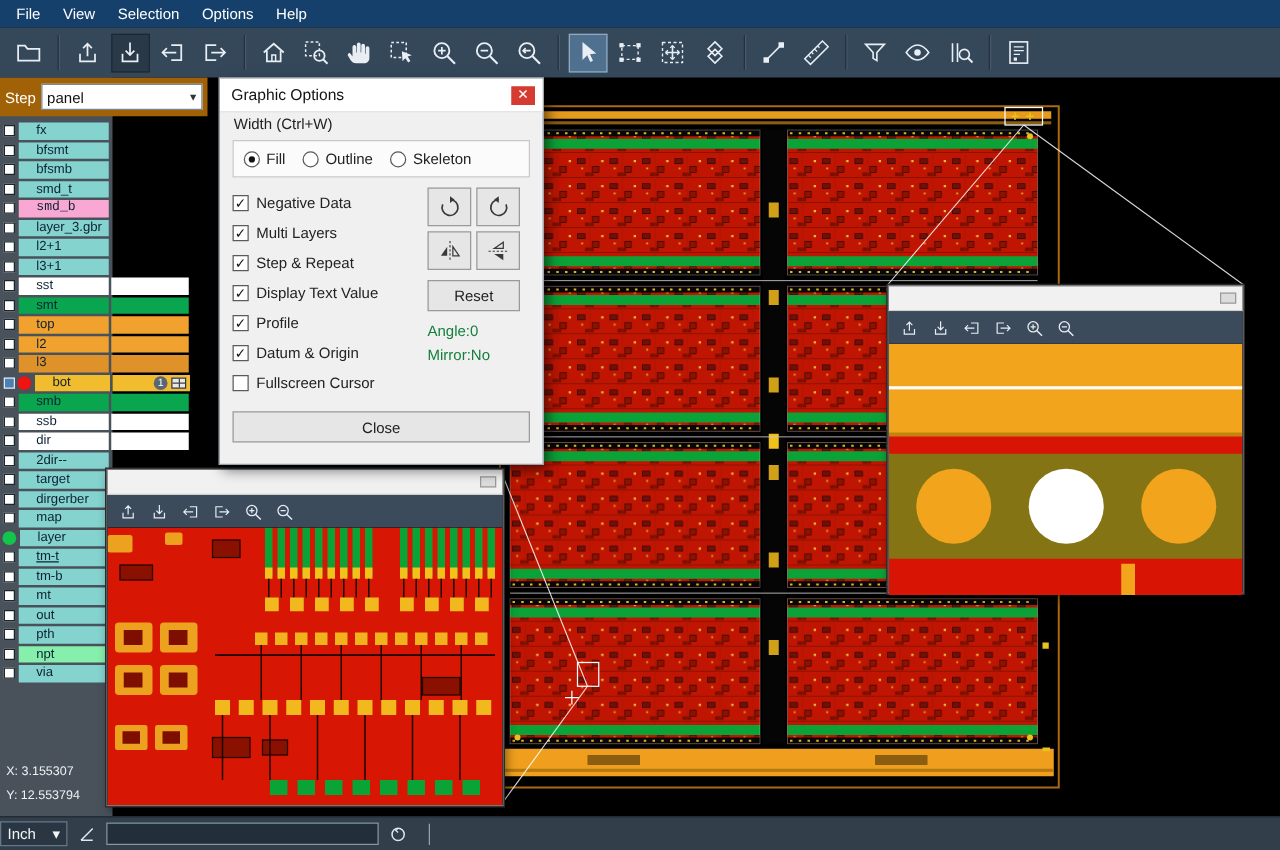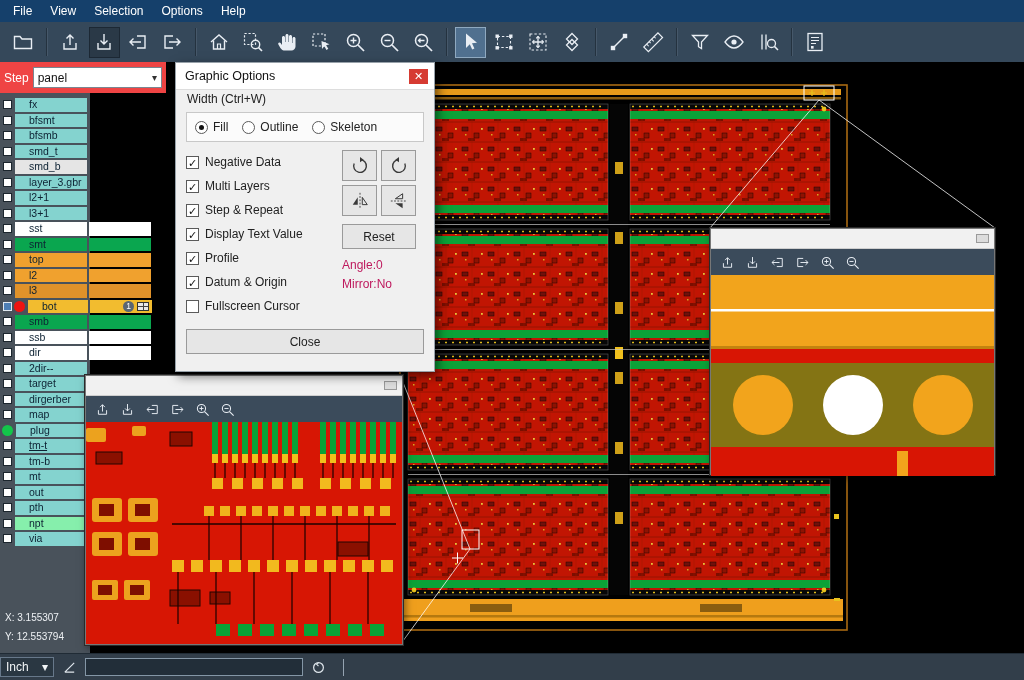--- a/index.html
+++ b/index.html
@@ -15,21 +15,21 @@
 .tbtn{width:31px;height:31px;background:transparent;border:1px solid transparent;color:#e9eef4;display:flex;align-items:center;justify-content:center;margin:0 1.5px;padding:0}
 .tbtn.active{background:#50708f;border-color:#8fa9c0}
 .tbtn.pressed{background:#2a3947;border-color:#1c2834}
 .ic{width:22px;height:22px;display:block}
 .ic-s{width:15px;height:15px;display:block}
 .ic-d{width:20px;height:20px;display:block}
 .tsep{width:1px;height:28px;background:#24323f;margin:0 6px;box-shadow:1px 0 0 #46586a}
 
 
 #sidebar-bg{position:absolute;left:0;top:62px;width:90px;height:591px;background:#49525b;z-index:1}
-#steprow{position:absolute;left:0;top:62px;width:166px;height:31px;background:#ef4444;display:flex;align-items:center;z-index:2;padding:0 4px}
+#steprow{position:absolute;left:0;top:62px;width:166px;height:31px;background:#a16207;display:flex;align-items:center;z-index:2;padding:0 4px}
 #step-label{color:#fff;font-size:12px;margin-right:4px}
 #step-select{flex:1;height:21px;background:#fff;border:1px solid #7a8691;display:flex;align-items:center;justify-content:space-between;padding:0 4px;font-size:12px;color:#111}
 #step-select .caret{font-size:10px;color:#333}
 #layer-list{position:absolute;left:0;top:97px;width:166px;z-index:2}
 .lrow{display:flex;align-items:center;height:15.5px}
 .cb{width:9px;height:9px;background:#fff;border:1px solid #1c262e;margin-left:3px;flex:none}
 .cb.sel{background:#4d7fb5;border-color:#dfe8f0}
 .dot{width:11px;height:11px;border-radius:50%;flex:none;margin-left:2px}
 .dot.red{background:#ee1411}
 .dot.green{background:#13c54a}
@@ -64,21 +64,21 @@
 .radio{width:13px;height:13px;border-radius:50%;border:1px solid #5a5a5a;background:#fff;position:relative;flex:none}
 .radio.on::after{content:"";position:absolute;left:3px;top:3px;width:5px;height:5px;border-radius:50%;background:#111}
 .dlg-cols{display:flex;gap:4px;margin-top:8px}
 #cb-col{width:152px}
 .cb-item{display:flex;align-items:center;gap:6px;font-size:12px;color:#222;height:24px}
 .cbx{width:13px;height:13px;border:1px solid #5a5a5a;background:#fff;font-size:11px;line-height:12px;text-align:center;color:#111;flex:none}
 .btn-col{flex:1;display:flex;flex-direction:column;align-items:flex-start}
 .rot-grid{display:grid;grid-template-columns:35px 35px;gap:4px}
 .sqbtn{width:35px;height:31px;background:#e6e6e6;border:1px solid #9a9a9a;color:#3a3a3a;display:flex;align-items:center;justify-content:center;padding:0}
 .reset-btn{width:74px;height:25px;margin-top:8px;background:#e6e6e6;border:1px solid #9a9a9a;font-size:12px;color:#222}
-.angle{font-size:12px;color:#be185d;margin-top:9px}
+.angle{font-size:12px;color:#15803d;margin-top:9px}
 .angle+.angle{margin-top:5px}
 .close-btn{width:100%;height:25px;margin-top:11px;background:#e6e6e6;border:1px solid #9a9a9a;font-size:12px;color:#222}
 
 
 #statusbar{position:absolute;left:0;top:653px;width:1024px;height:27px;background:#323e4a;border-top:1px solid #202b35;display:flex;align-items:center;z-index:7}
 #unit-select{width:54px;height:20px;background:#2a3742;border:1px solid #67788a;color:#f2f5f7;font-size:12px;display:flex;align-items:center;justify-content:space-between;padding:0 5px}
 .sb-icon{color:#dfe6ec;margin:0 8px;display:flex}
 #cmd-input{width:218px;height:18px;background:#222e39;border:1px solid #8496a6;color:#fff;font-size:12px;padding:0 4px;outline:none}
 .sb-sep{width:1px;height:17px;background:#95a3b1;margin:0 9px}
 #status-msg{font-size:12.5px;color:#f0a028;letter-spacing:.2px;white-space:nowrap}
@@ -440,21 +440,21 @@
       <div class="lrow">
         <span class="cb"></span>
         <span class="cell c1" style="background: rgb(132, 211, 207);">bfsmb</span>
       </div>
       <div class="lrow">
         <span class="cb"></span>
         <span class="cell c1" style="background: rgb(132, 211, 207);">smd_t</span>
       </div>
       <div class="lrow">
         <span class="cb"></span>
-        <span class="cell c1" style="background: #e5e5e5;">smd_b</span>
+        <span class="cell c1" style="background: #f9a8d4; font-family: Liberation Mono, monospace;">smd_b</span>
       </div>
       <div class="lrow">
         <span class="cb"></span>
         <span class="cell c1" style="background: rgb(132, 211, 207);">layer_3.gbr</span>
       </div>
       <div class="lrow">
         <span class="cb"></span>
         <span class="cell c1" style="background: rgb(132, 211, 207);">l2+1</span>
       </div>
       <div class="lrow">
@@ -521,21 +521,21 @@
       <div class="lrow">
         <span class="cb"></span>
         <span class="cell c1" style="background: rgb(132, 211, 207);">dirgerber</span>
       </div>
       <div class="lrow">
         <span class="cb"></span>
         <span class="cell c1" style="background: rgb(132, 211, 207);">map</span>
       </div>
       <div class="lrow">
         <span class="dot green"></span>
-        <span class="cell c1" style="background: rgb(132, 211, 207);">plug</span>
+        <span class="cell c1" style="background: rgb(132, 211, 207);">layer</span>
       </div>
       <div class="lrow">
         <span class="cb"></span>
         <span class="cell c1" style="background: rgb(132, 211, 207); text-decoration: underline;">tm-t</span>
       </div>
       <div class="lrow">
         <span class="cb"></span>
         <span class="cell c1" style="background: rgb(132, 211, 207);">tm-b</span>
       </div>
       <div class="lrow">

